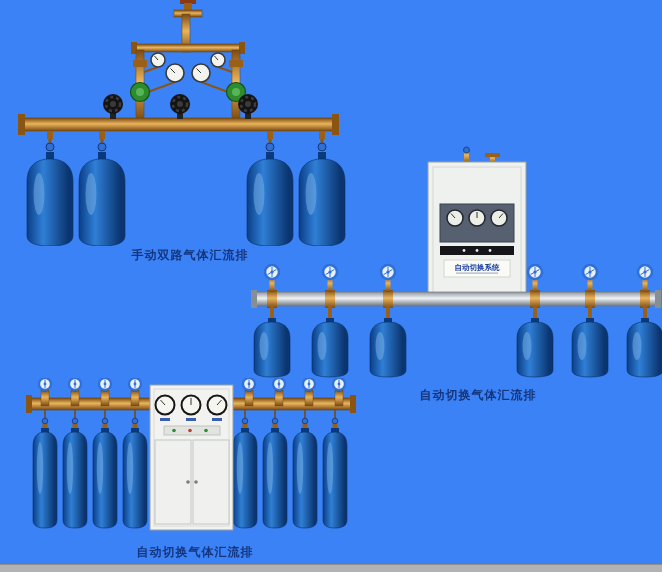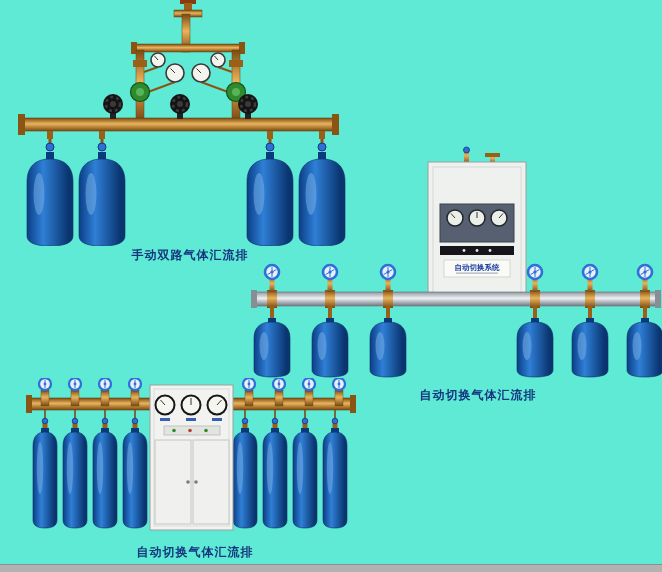--- a/index.html
+++ b/index.html
@@ -5,21 +5,21 @@
   html, body {
     margin: 0;
     padding: 0;
     background: #ffffff;
     font-family: "Liberation Sans", sans-serif;
   }
   #canvas {
     position: relative;
     width: 662px;
     height: 572px;
-    background: #5eead4;
+    background: #3b82f6;
     overflow: hidden;
   }
   .fig {
     position: absolute;
   }
   .caption {
     position: absolute;
     width: 170px;
     text-align: center;
     font-size: 12px;

